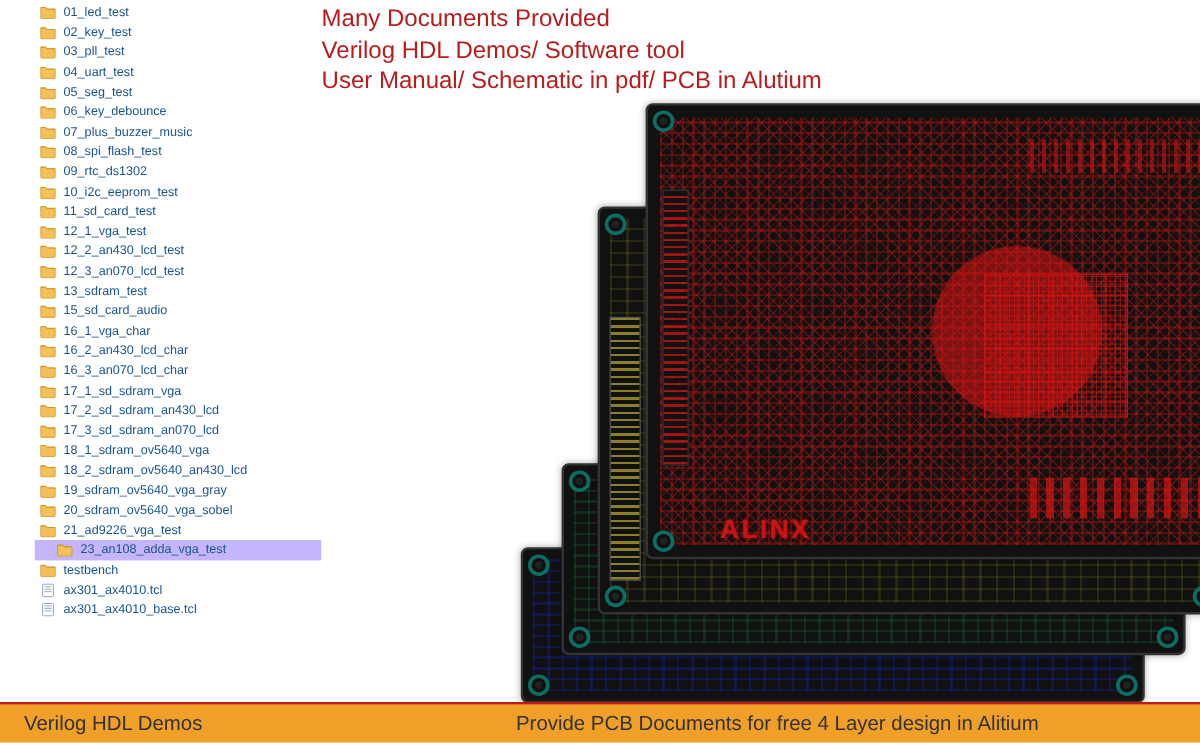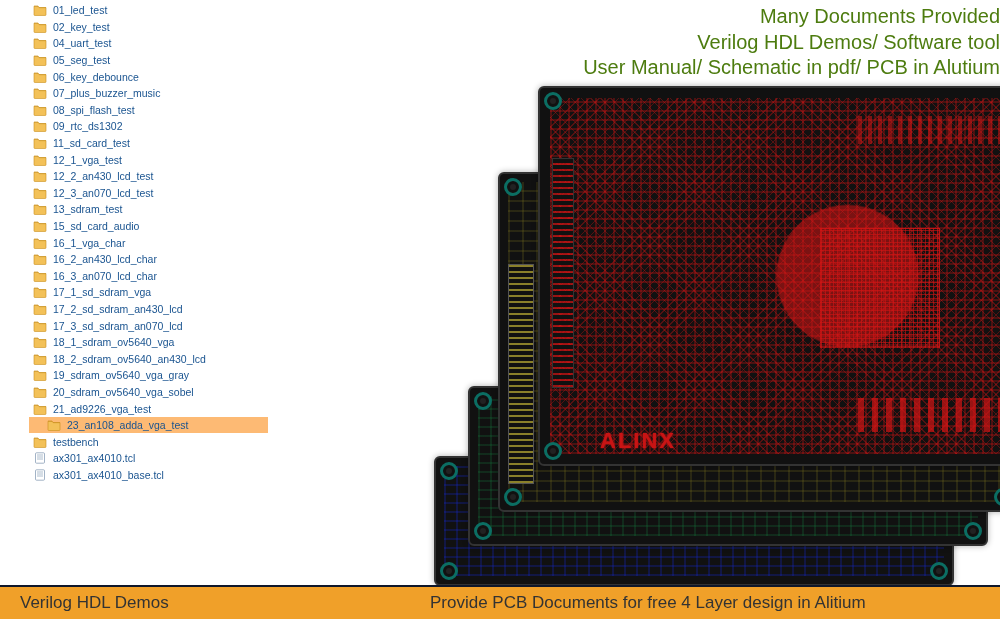--- a/index.html
+++ b/index.html
@@ -28,21 +28,21 @@
   .file-item {
     display: flex;
     align-items: center;
     padding: 1px 4px;
     font-size: 10.5px;
     color: #1a5490;
     white-space: nowrap;
     height: 16.6px;
   }
   .file-item.selected {
-    background: #fdba74;
+    background: #c4b5fd;
     padding-left: 18px;
   }
   .folder-icon {
     width: 14px;
     height: 12px;
     margin-right: 6px;
     display: inline-block;
     flex-shrink: 0;
   }
   .folder-icon svg { display: block; }
@@ -56,23 +56,23 @@
   .file-icon svg { display: block; }
   .right-panel {
     position: absolute;
     left: 268px;
     top: 0;
     width: 732px;
     height: 585px;
     background: #fff;
   }
   .headline {
-    text-align: right;
+    text-align: left;
     font-size: 20px;
-    color: #4d7c0f;
+    color: #b91c1c;
     line-height: 1.28;
     padding-top: 4px;
     font-weight: 400;
   }
   .pcb-stack {
     position: absolute;
     left: 170px;
     top: 86px;
     width: 560px;
     height: 387px;
@@ -160,21 +160,21 @@
     position: absolute;
     left: 0;
     bottom: 0;
     width: 1000px;
     height: 34px;
     background: #f0a029;
     display: flex;
     align-items: center;
     color: #333;
     font-size: 17px;
-    border-top: 2px solid #0f172a;
+    border-top: 2px solid #b91c1c;
   }
   .footer .left-text {
     padding-left: 20px;
     width: 430px;
   }
   .footer .right-text {
     flex: 1;
   }
 </style>
 </head>
@@ -200,20 +200,29 @@
         </span>
         <span>02_key_test</span>
       </li>
       <li class="file-item">
         <span class="folder-icon">
           <svg width="14" height="12" viewBox="0 0 14 12">
             <path d="M1 2.2h4l1.2 1.4H13v7.2c0 .4-.3.7-.7.7H1.7c-.4 0-.7-.3-.7-.7V2.2z" fill="#f3c158" stroke="#c98f1c" stroke-width="0.6"></path>
             <path d="M1 2.2h4l1.2 1.4H13" fill="none" stroke="#c98f1c" stroke-width="0.6"></path>
           </svg>
         </span>
+        <span>03_pll_test</span>
+      </li>
+      <li class="file-item">
+        <span class="folder-icon">
+          <svg width="14" height="12" viewBox="0 0 14 12">
+            <path d="M1 2.2h4l1.2 1.4H13v7.2c0 .4-.3.7-.7.7H1.7c-.4 0-.7-.3-.7-.7V2.2z" fill="#f3c158" stroke="#c98f1c" stroke-width="0.6"></path>
+            <path d="M1 2.2h4l1.2 1.4H13" fill="none" stroke="#c98f1c" stroke-width="0.6"></path>
+          </svg>
+        </span>
         <span>04_uart_test</span>
       </li>
       <li class="file-item">
         <span class="folder-icon">
           <svg width="14" height="12" viewBox="0 0 14 12">
             <path d="M1 2.2h4l1.2 1.4H13v7.2c0 .4-.3.7-.7.7H1.7c-.4 0-.7-.3-.7-.7V2.2z" fill="#f3c158" stroke="#c98f1c" stroke-width="0.6"></path>
             <path d="M1 2.2h4l1.2 1.4H13" fill="none" stroke="#c98f1c" stroke-width="0.6"></path>
           </svg>
         </span>
         <span>05_seg_test</span>
@@ -246,20 +255,29 @@
         <span>08_spi_flash_test</span>
       </li>
       <li class="file-item">
         <span class="folder-icon">
           <svg width="14" height="12" viewBox="0 0 14 12">
             <path d="M1 2.2h4l1.2 1.4H13v7.2c0 .4-.3.7-.7.7H1.7c-.4 0-.7-.3-.7-.7V2.2z" fill="#f3c158" stroke="#c98f1c" stroke-width="0.6"></path>
             <path d="M1 2.2h4l1.2 1.4H13" fill="none" stroke="#c98f1c" stroke-width="0.6"></path>
           </svg>
         </span>
         <span>09_rtc_ds1302</span>
+      </li>
+      <li class="file-item">
+        <span class="folder-icon">
+          <svg width="14" height="12" viewBox="0 0 14 12">
+            <path d="M1 2.2h4l1.2 1.4H13v7.2c0 .4-.3.7-.7.7H1.7c-.4 0-.7-.3-.7-.7V2.2z" fill="#f3c158" stroke="#c98f1c" stroke-width="0.6"></path>
+            <path d="M1 2.2h4l1.2 1.4H13" fill="none" stroke="#c98f1c" stroke-width="0.6"></path>
+          </svg>
+        </span>
+        <span>10_i2c_eeprom_test</span>
       </li>
       <li class="file-item">
         <span class="folder-icon">
           <svg width="14" height="12" viewBox="0 0 14 12">
             <path d="M1 2.2h4l1.2 1.4H13v7.2c0 .4-.3.7-.7.7H1.7c-.4 0-.7-.3-.7-.7V2.2z" fill="#f3c158" stroke="#c98f1c" stroke-width="0.6"></path>
             <path d="M1 2.2h4l1.2 1.4H13" fill="none" stroke="#c98f1c" stroke-width="0.6"></path>
           </svg>
         </span>
         <span>11_sd_card_test</span>
       </li>

